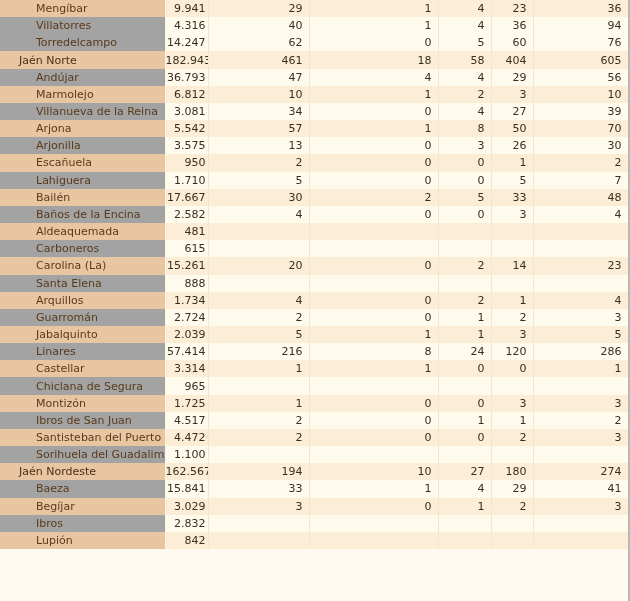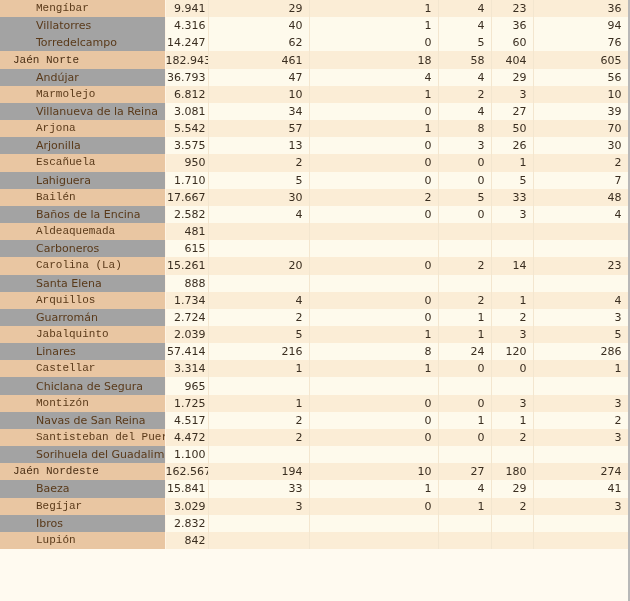--- a/index.html
+++ b/index.html
@@ -1,25 +1,25 @@
 <!DOCTYPE html>
 <html><head>
 <meta charset="utf-8">
 <style>
   html, body { margin: 0; padding: 0; background: #fffaf0; }
   body { width: 630px; height: 601px; overflow: hidden; font-family: "DejaVu Sans", sans-serif; font-size: 11px; color: #3a2e20; }
   table { border-collapse: collapse; table-layout: fixed; width: 628px; }
   td { height: 17.17px; padding: 0; white-space: nowrap; overflow: hidden; line-height: 17px; border-right: 1px solid #f3e6cf; }
   tr.odd td { background: #fbedd6; }
   tr.even td { background: #fefaec; }
-  tr.odd td.name { background: #e9c6a2; font-family: Liberation Mono, monospace; }
+  tr.odd td.name { background: #e9c6a2; }
   tr.even td.name { background: #a3a3a3; }
   td.name { color: #5a3a1a; border-right: 1px solid #fff4e4; }
   td.name.muni { padding-left: 36px; }
-  td.name.comarca { padding-left: 13px; color: #4a2e14; }
+  td.name.comarca { padding-left: 19px; color: #4a2e14; }
   td.num { text-align: right; padding-right: 6px; }
   td.pop { padding-right: 2px; }
   .edge { position: absolute; top: 0; right: 0; width: 2px; height: 601px; background: #b8b8b8; }
 </style>
 </head>
 <body>
 
 <div class="edge"></div>
 <table>
   <colgroup>
@@ -242,21 +242,21 @@
       <tr class="odd">
         <td class="name muni">Montizón</td>
         <td class="num pop">1.725</td>
         <td class="num">1</td>
         <td class="num">0</td>
         <td class="num">0</td>
         <td class="num">3</td>
         <td class="num">3</td>
       </tr>
       <tr class="even">
-        <td class="name muni">Navas de San Reina</td>
+        <td class="name muni">Ibros de San Juan</td>
         <td class="num pop">4.517</td>
         <td class="num">2</td>
         <td class="num">0</td>
         <td class="num">1</td>
         <td class="num">1</td>
         <td class="num">2</td>
       </tr>
       <tr class="odd">
         <td class="name muni">Santisteban del Puerto</td>
         <td class="num pop">4.472</td>

